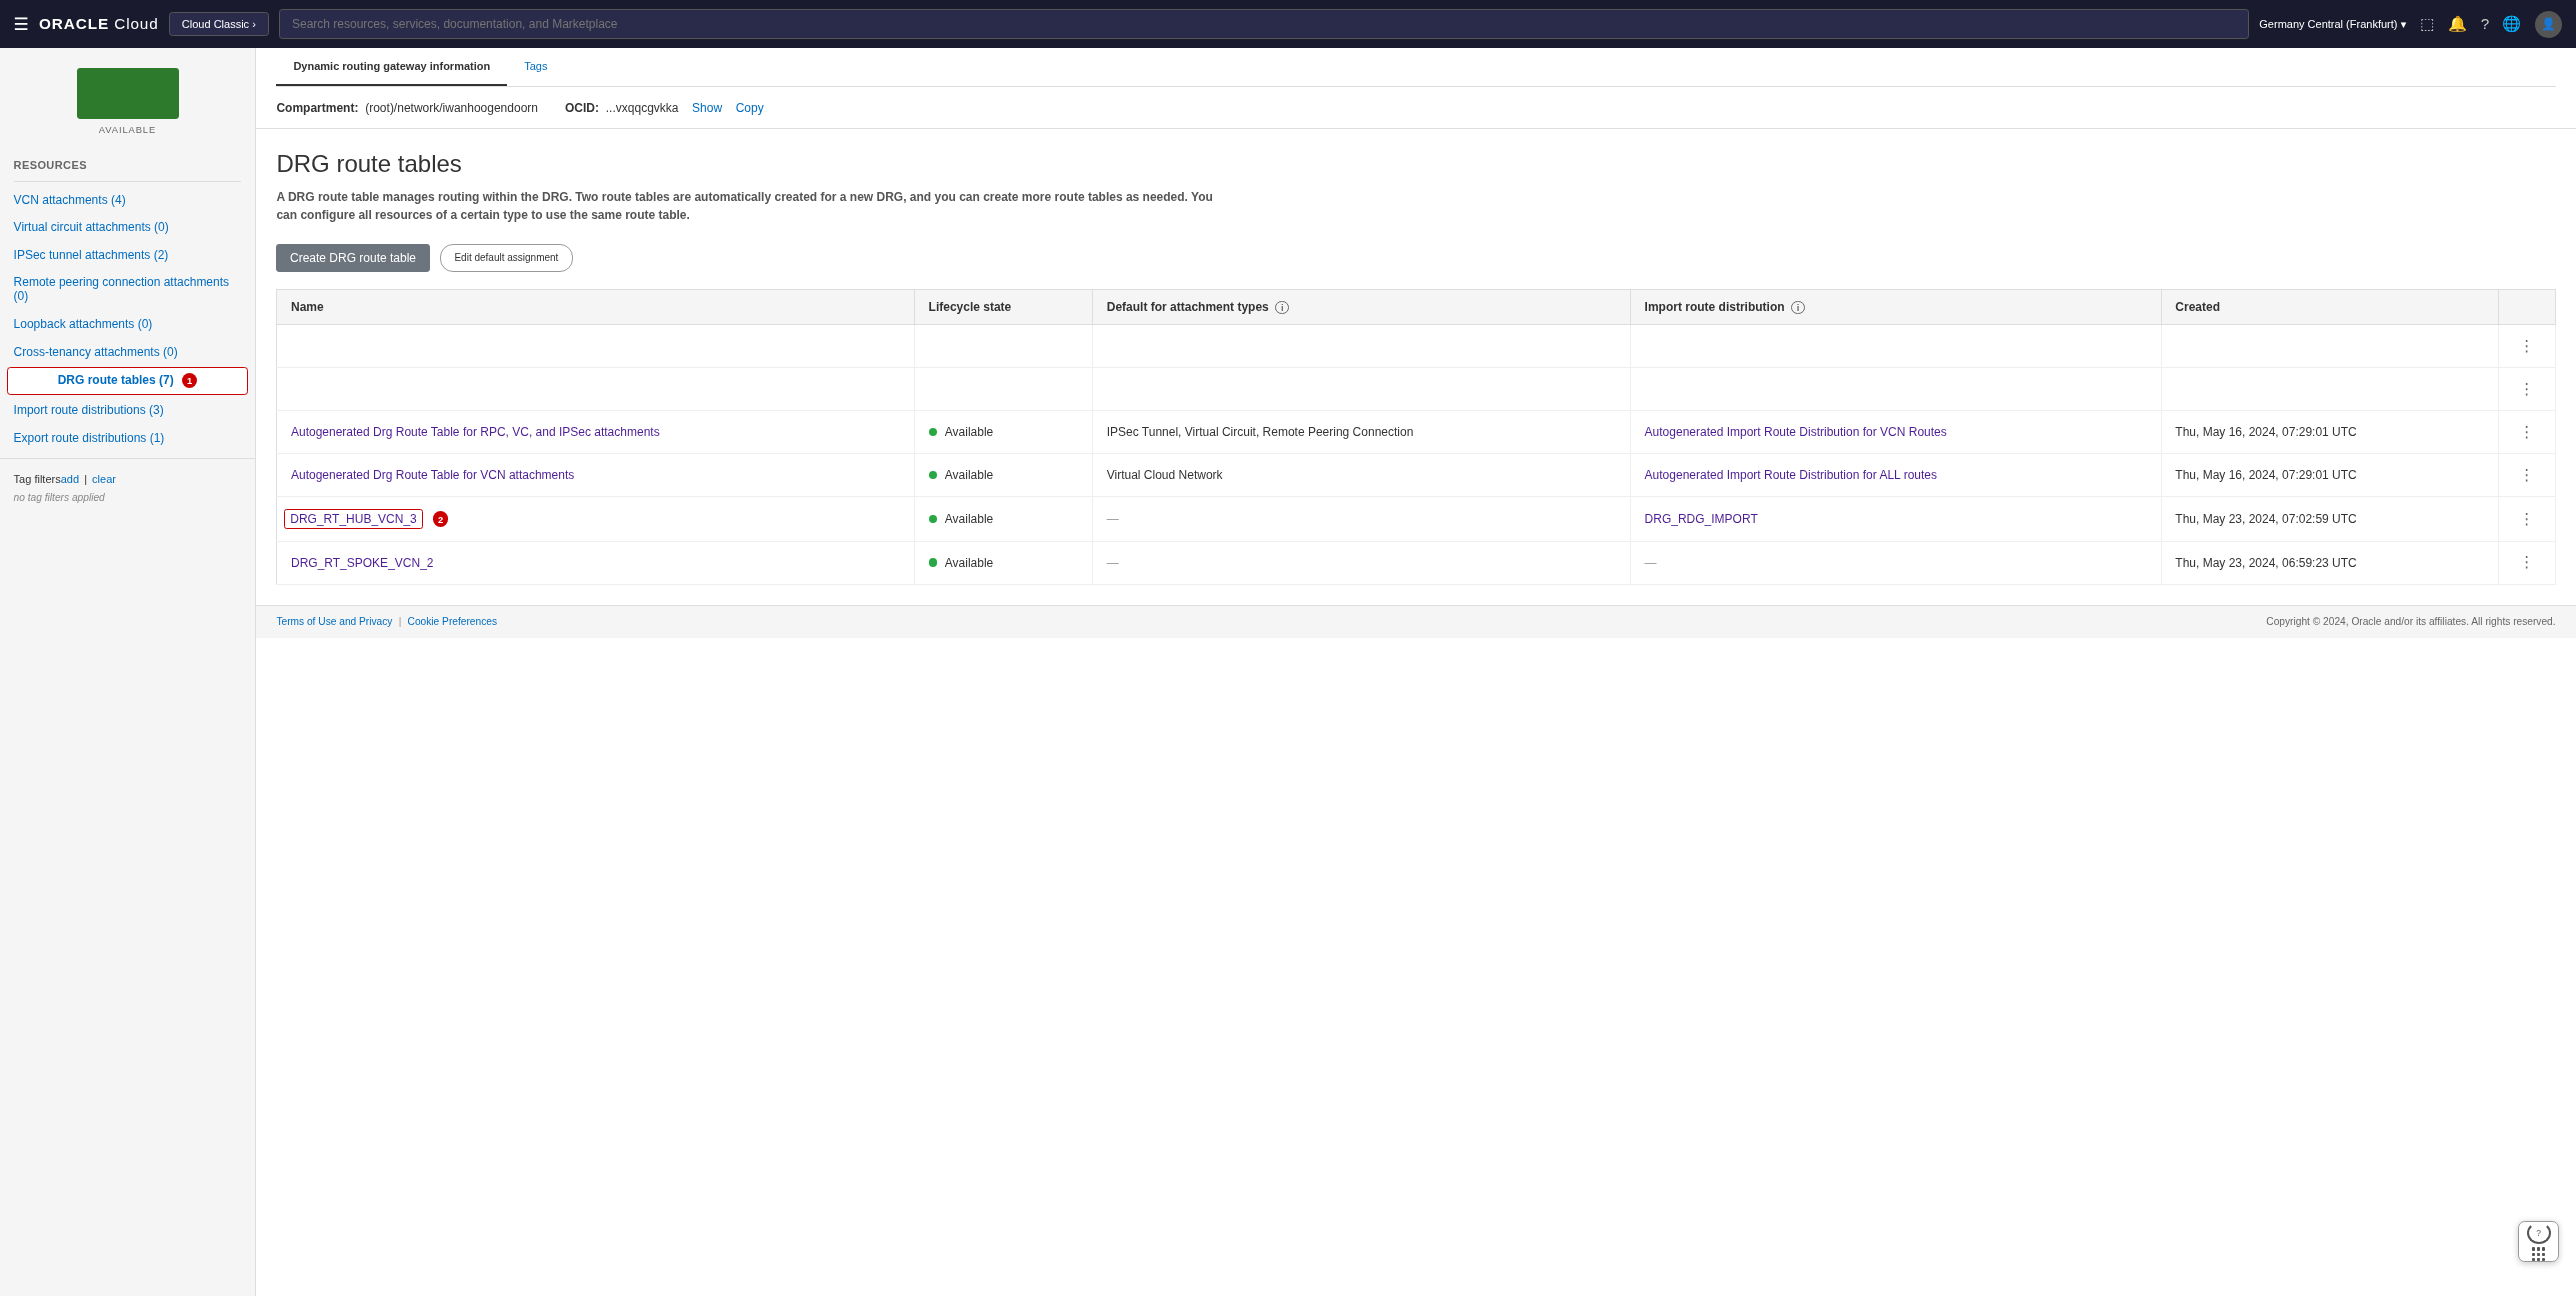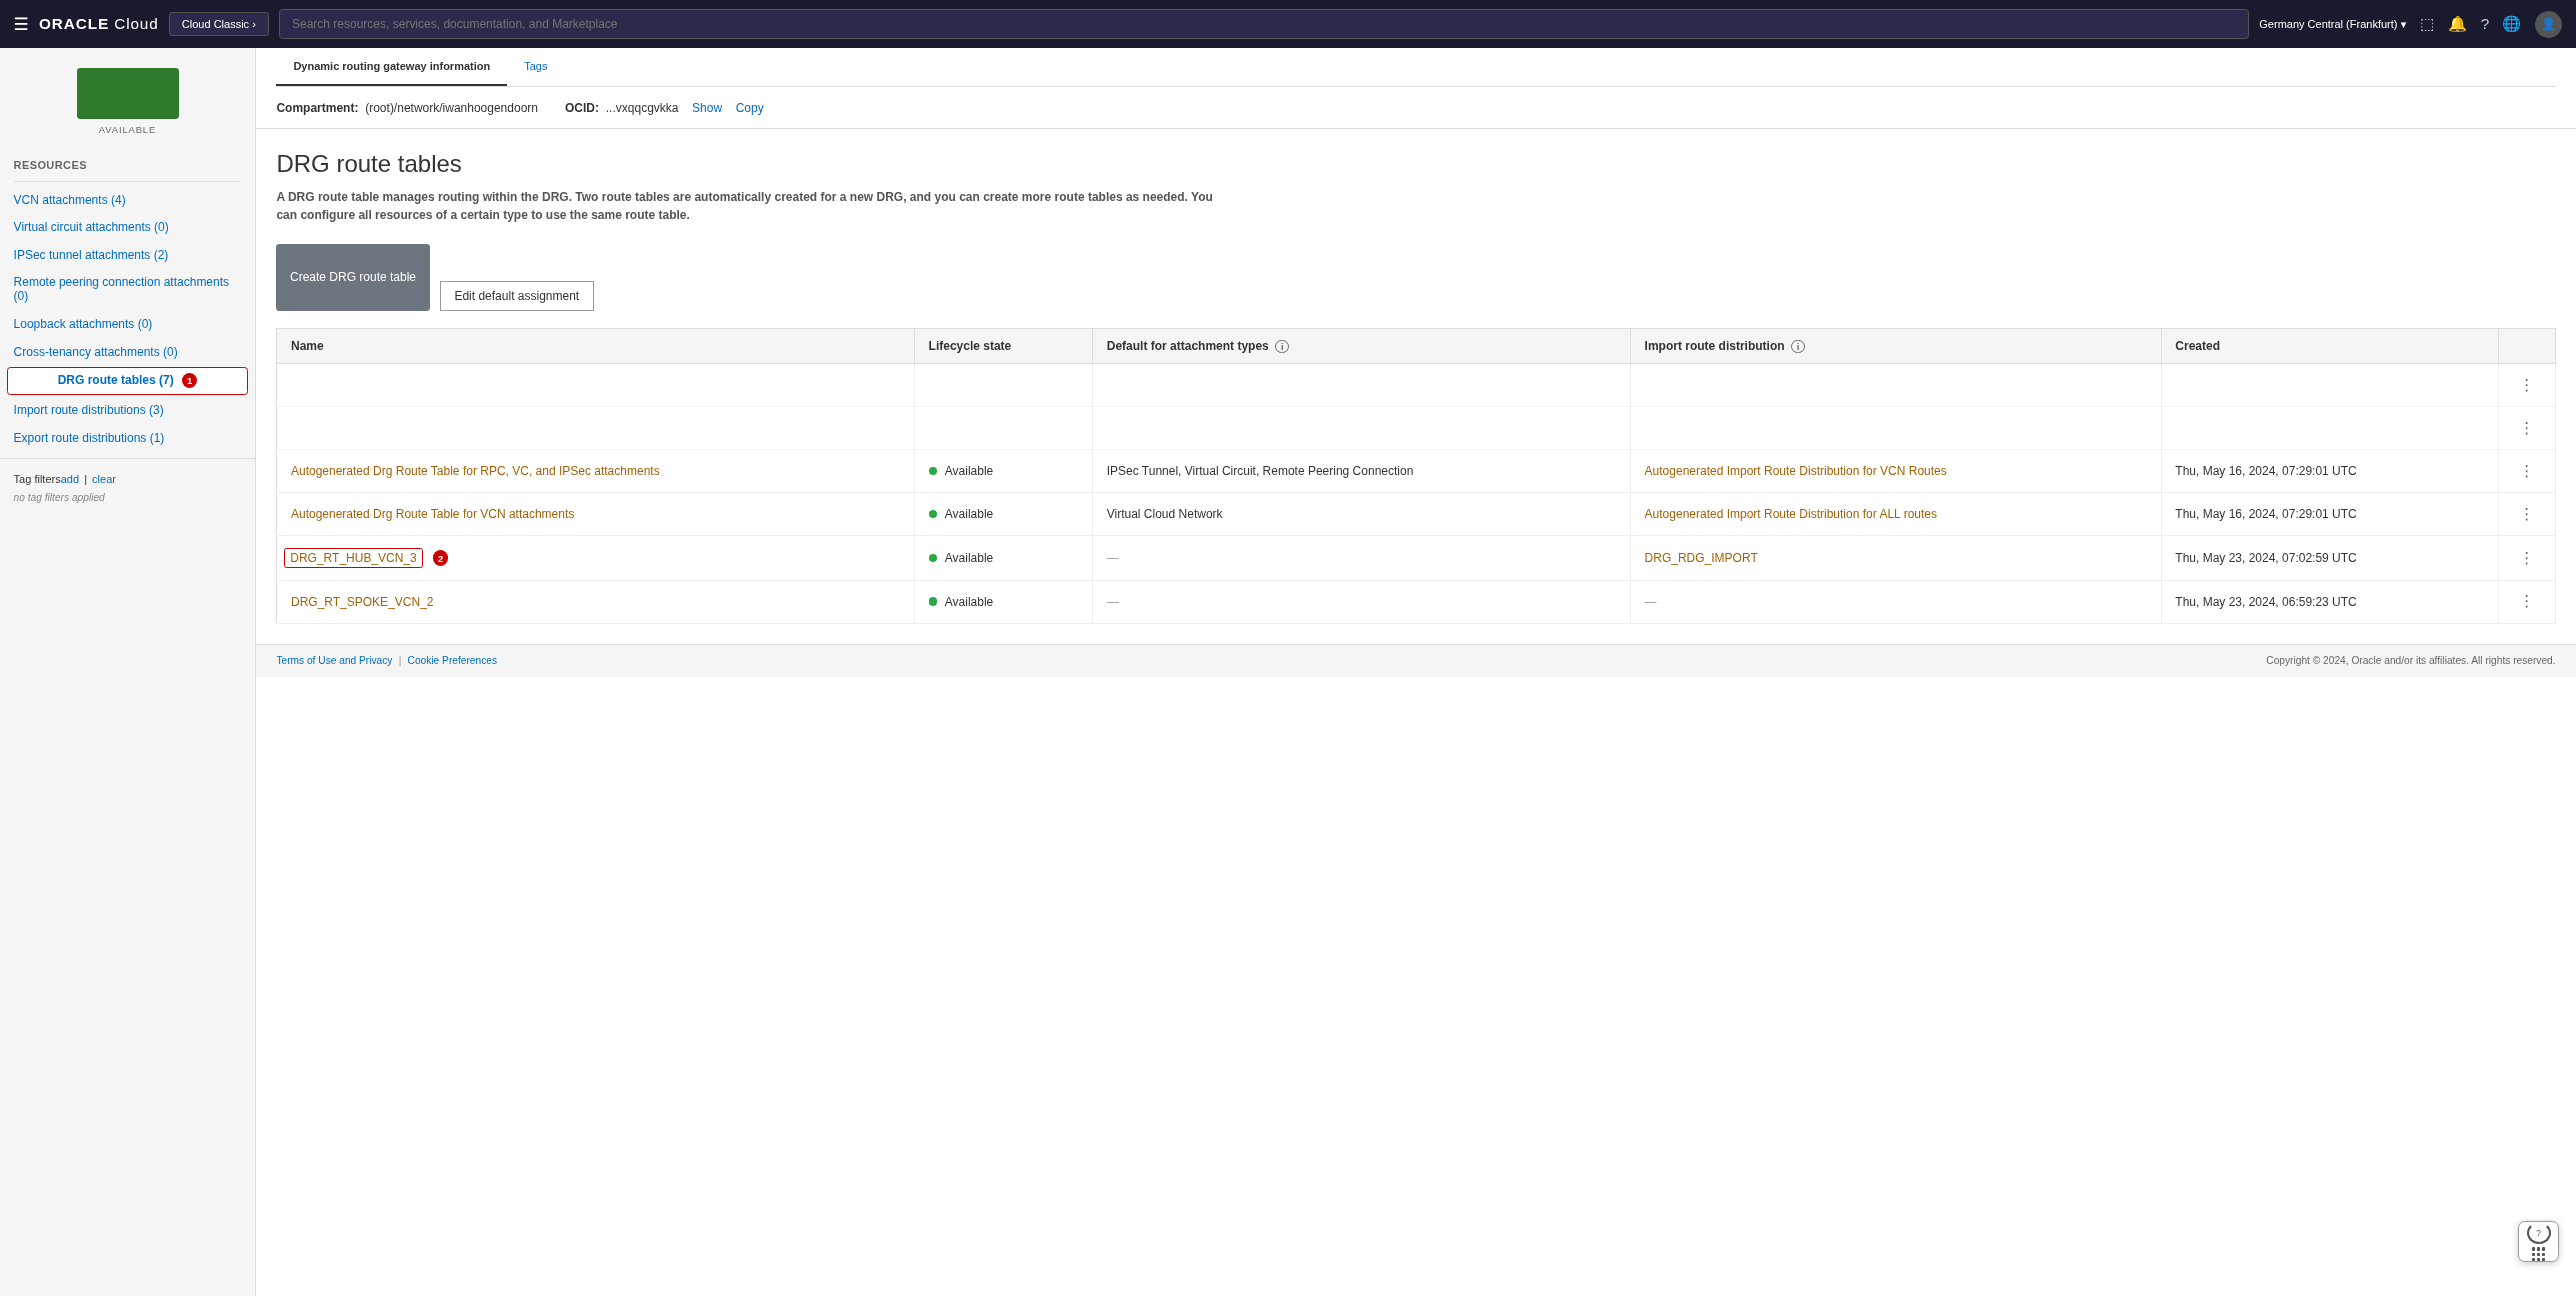--- a/index.html
+++ b/index.html
@@ -55,29 +55,29 @@
     .detail-info-link { color: #006cbf; cursor: pointer; text-decoration: none; margin-left: 6.8px; }
     .warning-icon { color: #f5a623; font-size: 13.6px; }
     .ocid-value { color: #333; }
 
     
     .drg-section { padding: 20.4px; }
     .drg-title { font-size: 24px; font-weight: 300; color: #333; margin-bottom: 10.2px; }
     .drg-description { font-size: 12px; color: #555; line-height: 1.5; margin-bottom: 20.4px; max-width: 937px; font-weight: bold; }
     .drg-actions { display: flex; gap: 10.2px; margin-bottom: 17px; }
     .btn-primary { background: #6c757d; color: white; border: none; padding: 6.8px 13.6px; border-radius: 3.4px; font-size: 12px; cursor: pointer; font-weight: 500; }
-    .btn-secondary { background: white; color: #333; border: 0.9px solid #999; padding: 6.8px 13.6px; border-radius: 0; font-size: 12px; cursor: pointer; margin-top: 37px; }
+    .btn-secondary { background: white; color: #333; border: 0.9px solid #999; padding: 6.8px 13.6px; border-radius: 13px; font-size: 10px; cursor: pointer; }
 
     
     .route-table { width: 100%; border-collapse: collapse; border: 0.9px solid #ddd; }
     .route-table th { background: #f5f5f5; border-bottom: 1.7px solid #ddd; border-right: 0.9px solid #ddd; padding: 10.2px 13.6px; text-align: left; font-size: 12px; font-weight: 600; color: #333; }
     .route-table td { border-bottom: 0.9px solid #eee; border-right: 0.9px solid #eee; padding: 12px 13.6px; font-size: 12px; vertical-align: middle; }
     .route-table .info-icon { display: inline-flex; align-items: center; justify-content: center; width: 13.6px; height: 13.6px; border: 0.9px solid #666; border-radius: 50%; font-size: 9.4px; color: #666; cursor: pointer; margin-left: 3.4px; }
     .status-dot { width: 8.5px; height: 8.5px; background: #28a745; border-radius: 50%; display: inline-block; margin-right: 5.1px; }
-    .table-link { color: #a16207; text-decoration: none; cursor: pointer; }
+    .table-link { color: #4c1d95; text-decoration: none; cursor: pointer; }
     .action-menu { color: #666; cursor: pointer; font-size: 15.3px; padding: 3.4px 6.8px; }
     .dash { color: #999; }
 
     
     .highlighted-row td:first-child { padding-left: 6.8px; }
 
     
     .help-widget { position: fixed; bottom: 34px; right: 17px; width: 41px; height: 41px; background: white; border: 1.7px solid #999; border-radius: 6.8px; display: flex; flex-direction: column; align-items: center; justify-content: center; cursor: pointer; gap: 1.7px; box-shadow: 0 1.7px 6.8px rgba(0,0,0,0.2); }
     .help-widget-ring { width: 24px; height: 24px; border: 2.6px solid #555; border-radius: 50%; border-top: 2.6px solid transparent; display: flex; align-items: center; justify-content: center; }
     .help-widget-dots { display: grid; grid-template-columns: 1fr 1fr 1fr; gap: 1.7px; margin-top: 1.7px; }

